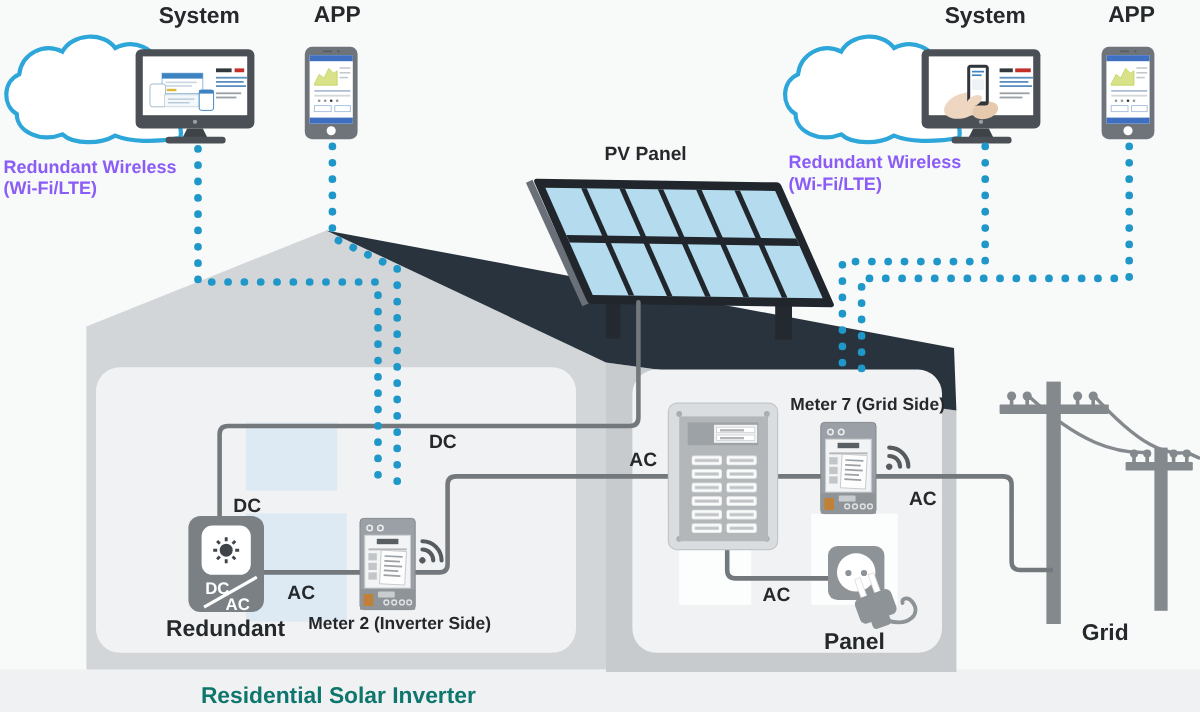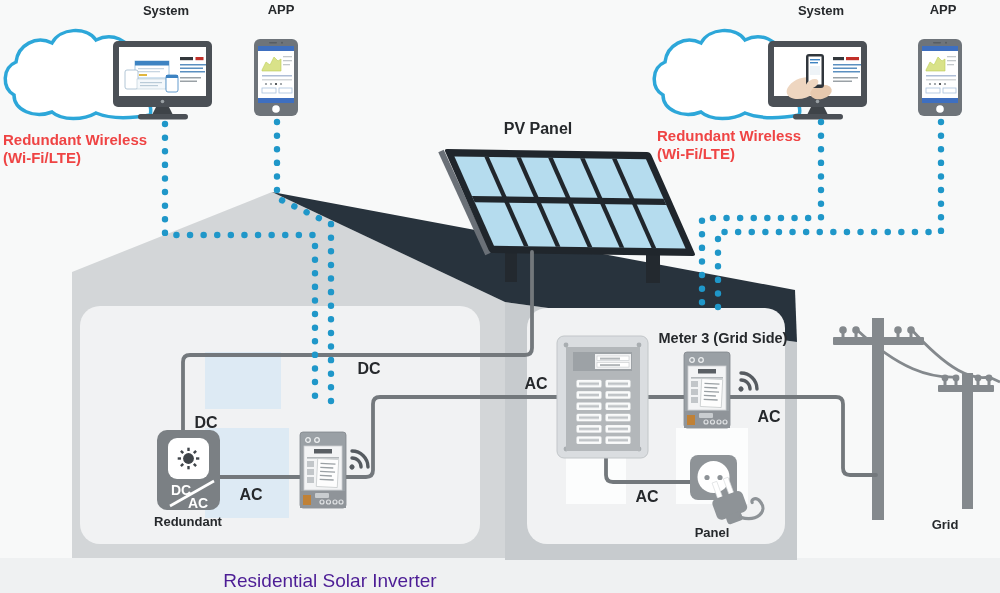--- a/index.html
+++ b/index.html
@@ -3,30 +3,30 @@
 <meta charset="utf-8">
 <style>
   html,body{margin:0;padding:0;background:#e8e8e8;}
   .stage{
     position:relative;width:1000px;height:593px;overflow:hidden;
     background:#f8f9f9;
     font-family:"Liberation Sans", sans-serif;
   }
   .stage svg{position:absolute;left:0;top:0;}
   .lbl{
-    position:absolute;font-weight:bold;font-size:13px;color:#26292c;
+    position:absolute;font-weight:bold;font-size:19px;color:#26292c;
     white-space:nowrap;transform:translateX(-50%);line-height:1.1;
   }
   .blue-note{
-    position:absolute;font-weight:bold;font-size:15px;color:#ef4444;
+    position:absolute;font-weight:bold;font-size:15px;color:#8b5cf6;
     line-height:18px;white-space:nowrap;
   }
   .title{
-    position:absolute;font-weight:normal;font-size:19px;color:#4c1d95;
-    white-space:nowrap;transform:translateX(-50%);margin-left:48px;
+    position:absolute;font-weight:bold;font-size:19px;color:#0f766e;
+    white-space:nowrap;transform:translateX(-50%);
   }
 </style>
 </head>
 <body>
 
 <div class="stage">
 
 <svg width="1000" height="593" viewBox="0 0 1000 593">
   <defs>
     <pattern id="bkr" x="576" y="378" width="29" height="11.3" patternUnits="userSpaceOnUse">
@@ -307,19 +307,20 @@
 <div class="lbl" style="left:538px;top:120px;font-size:16px;">PV Panel</div>
 
 <div class="lbl" style="left:369px;top:360px;font-size:16px;">DC</div>
 <div class="lbl" style="left:206px;top:414px;font-size:16px;">DC</div>
 <div class="lbl" style="left:251px;top:486px;font-size:16px;">AC</div>
 <div class="lbl" style="left:536px;top:375px;font-size:16px;">AC</div>
 <div class="lbl" style="left:769px;top:408px;font-size:16px;">AC</div>
 <div class="lbl" style="left:647px;top:488px;font-size:16px;">AC</div>
 
 <div class="lbl" style="left:188px;top:515px;">Redundant</div>
-<div class="lbl" style="left:723px;top:331px;font-size:14.5px;">Meter 3 (Grid Side)</div>
+<div class="lbl" style="left:333px;top:513px;font-size:14.5px;">Meter 2 (Inverter Side)</div>
+<div class="lbl" style="left:723px;top:331px;font-size:14.5px;">Meter 7 (Grid Side)</div>
 <div class="lbl" style="left:712px;top:526px;">Panel</div>
-<div class="lbl" style="left:921px;top:518px;margin-left:24px;">Grid</div>
+<div class="lbl" style="left:921px;top:518px;">Grid</div>
 
 <div class="title" style="left:282px;top:570px;">Residential Solar Inverter</div>
 
 </div>
 
 </body></html>

